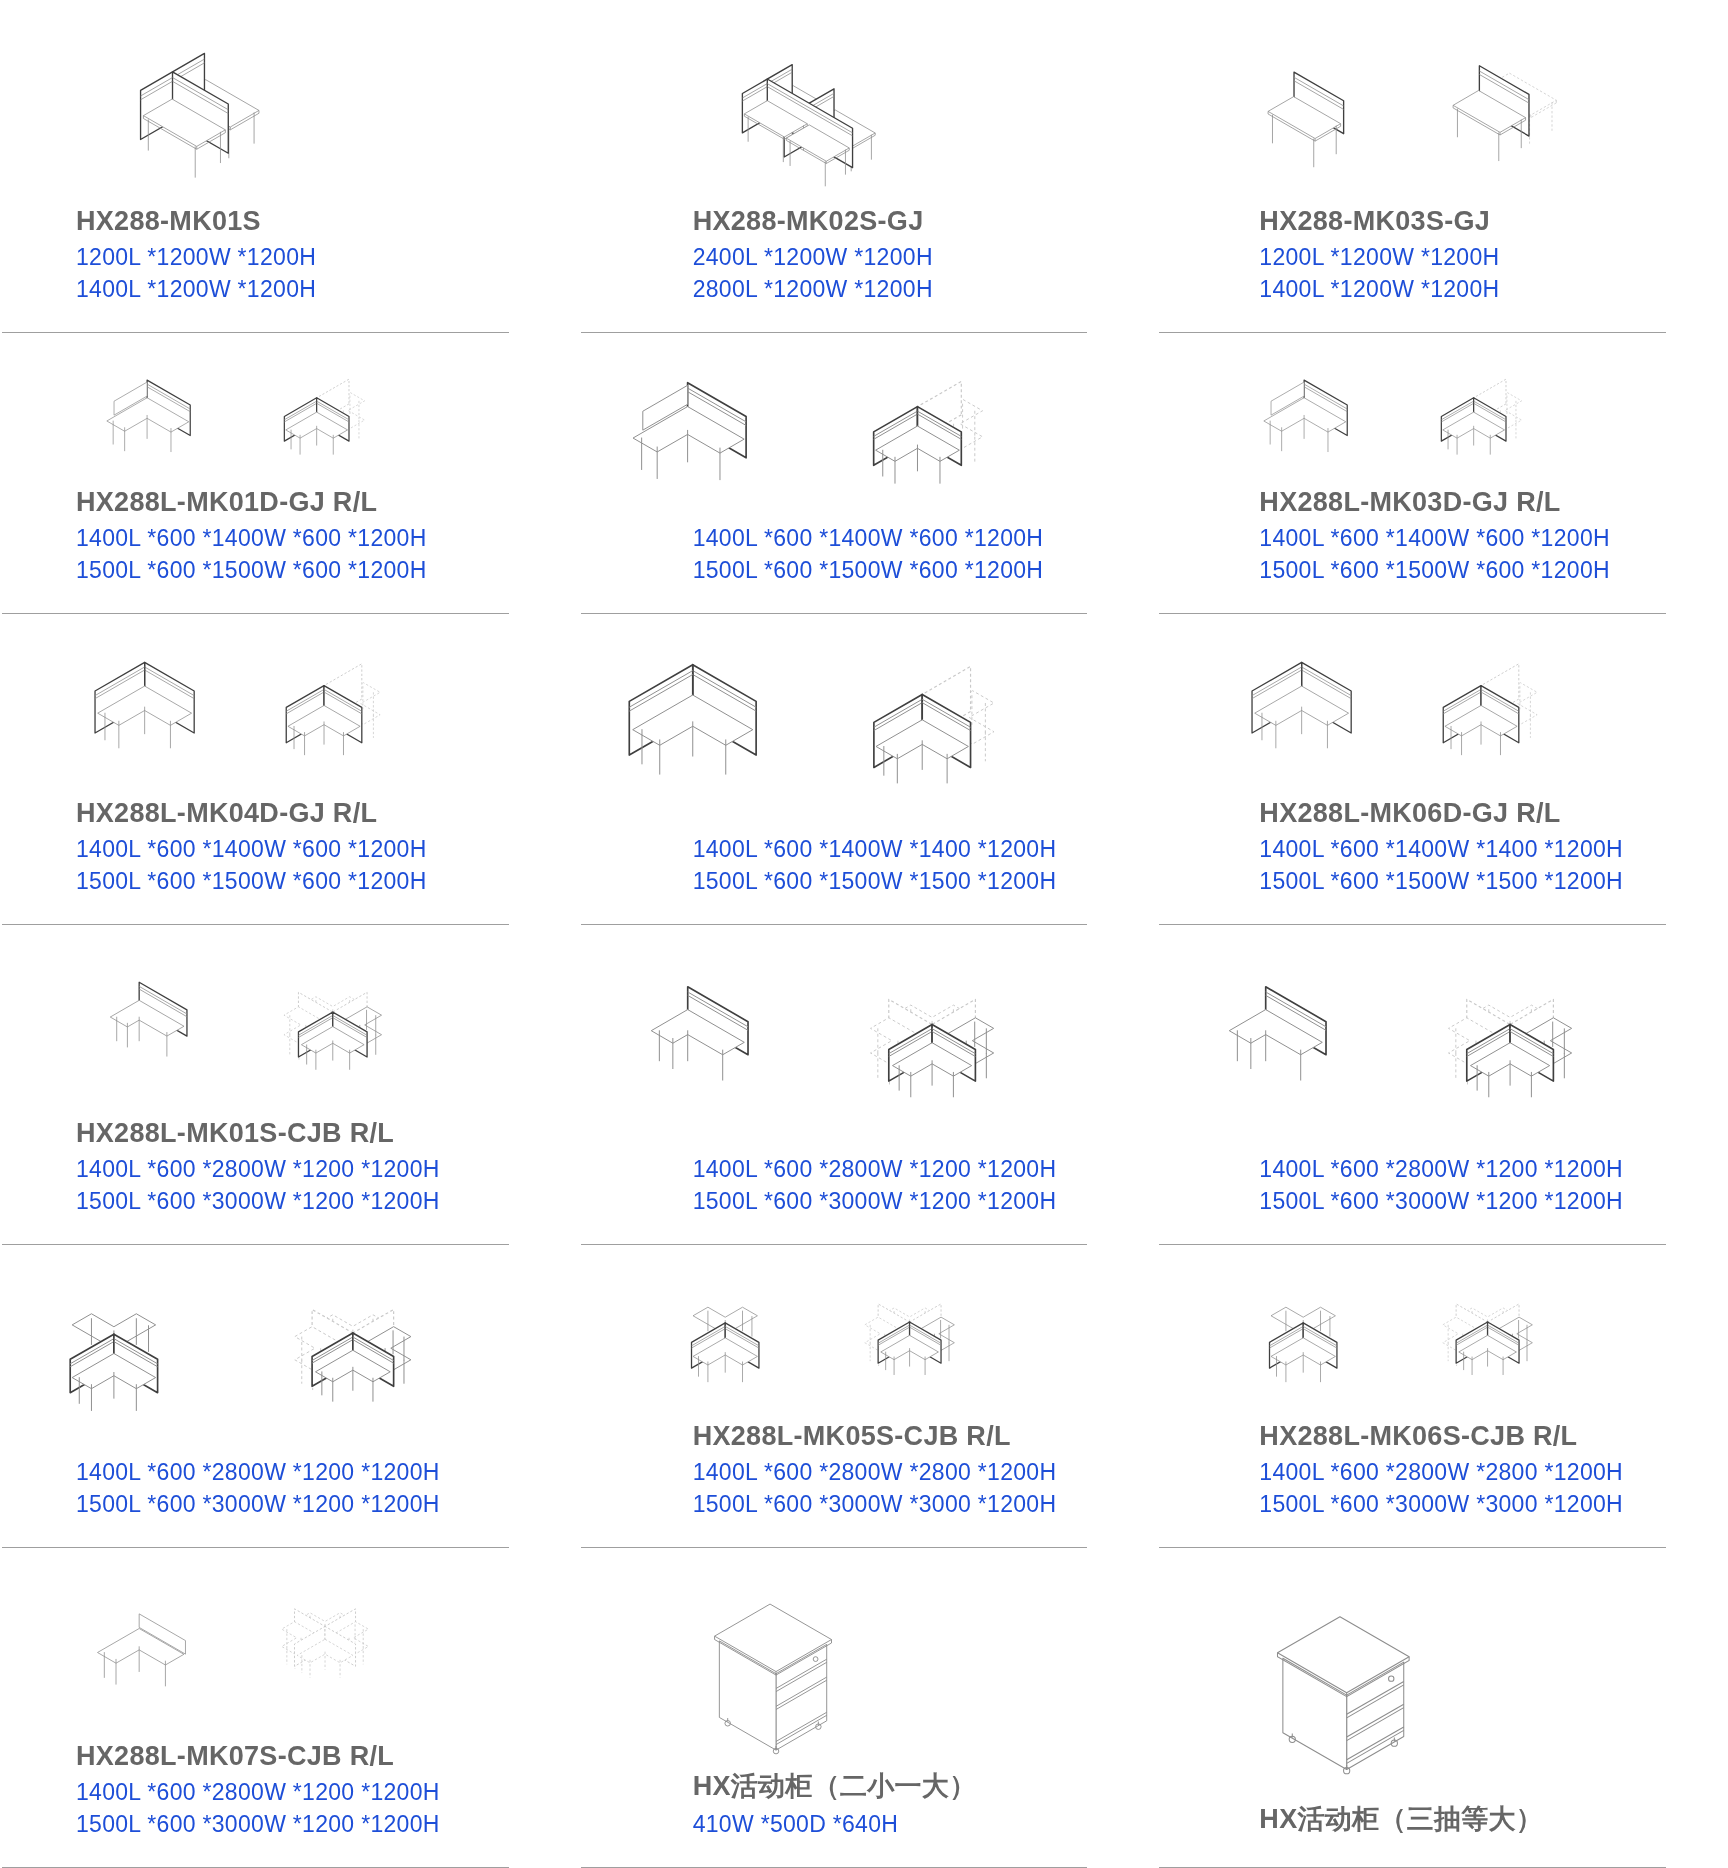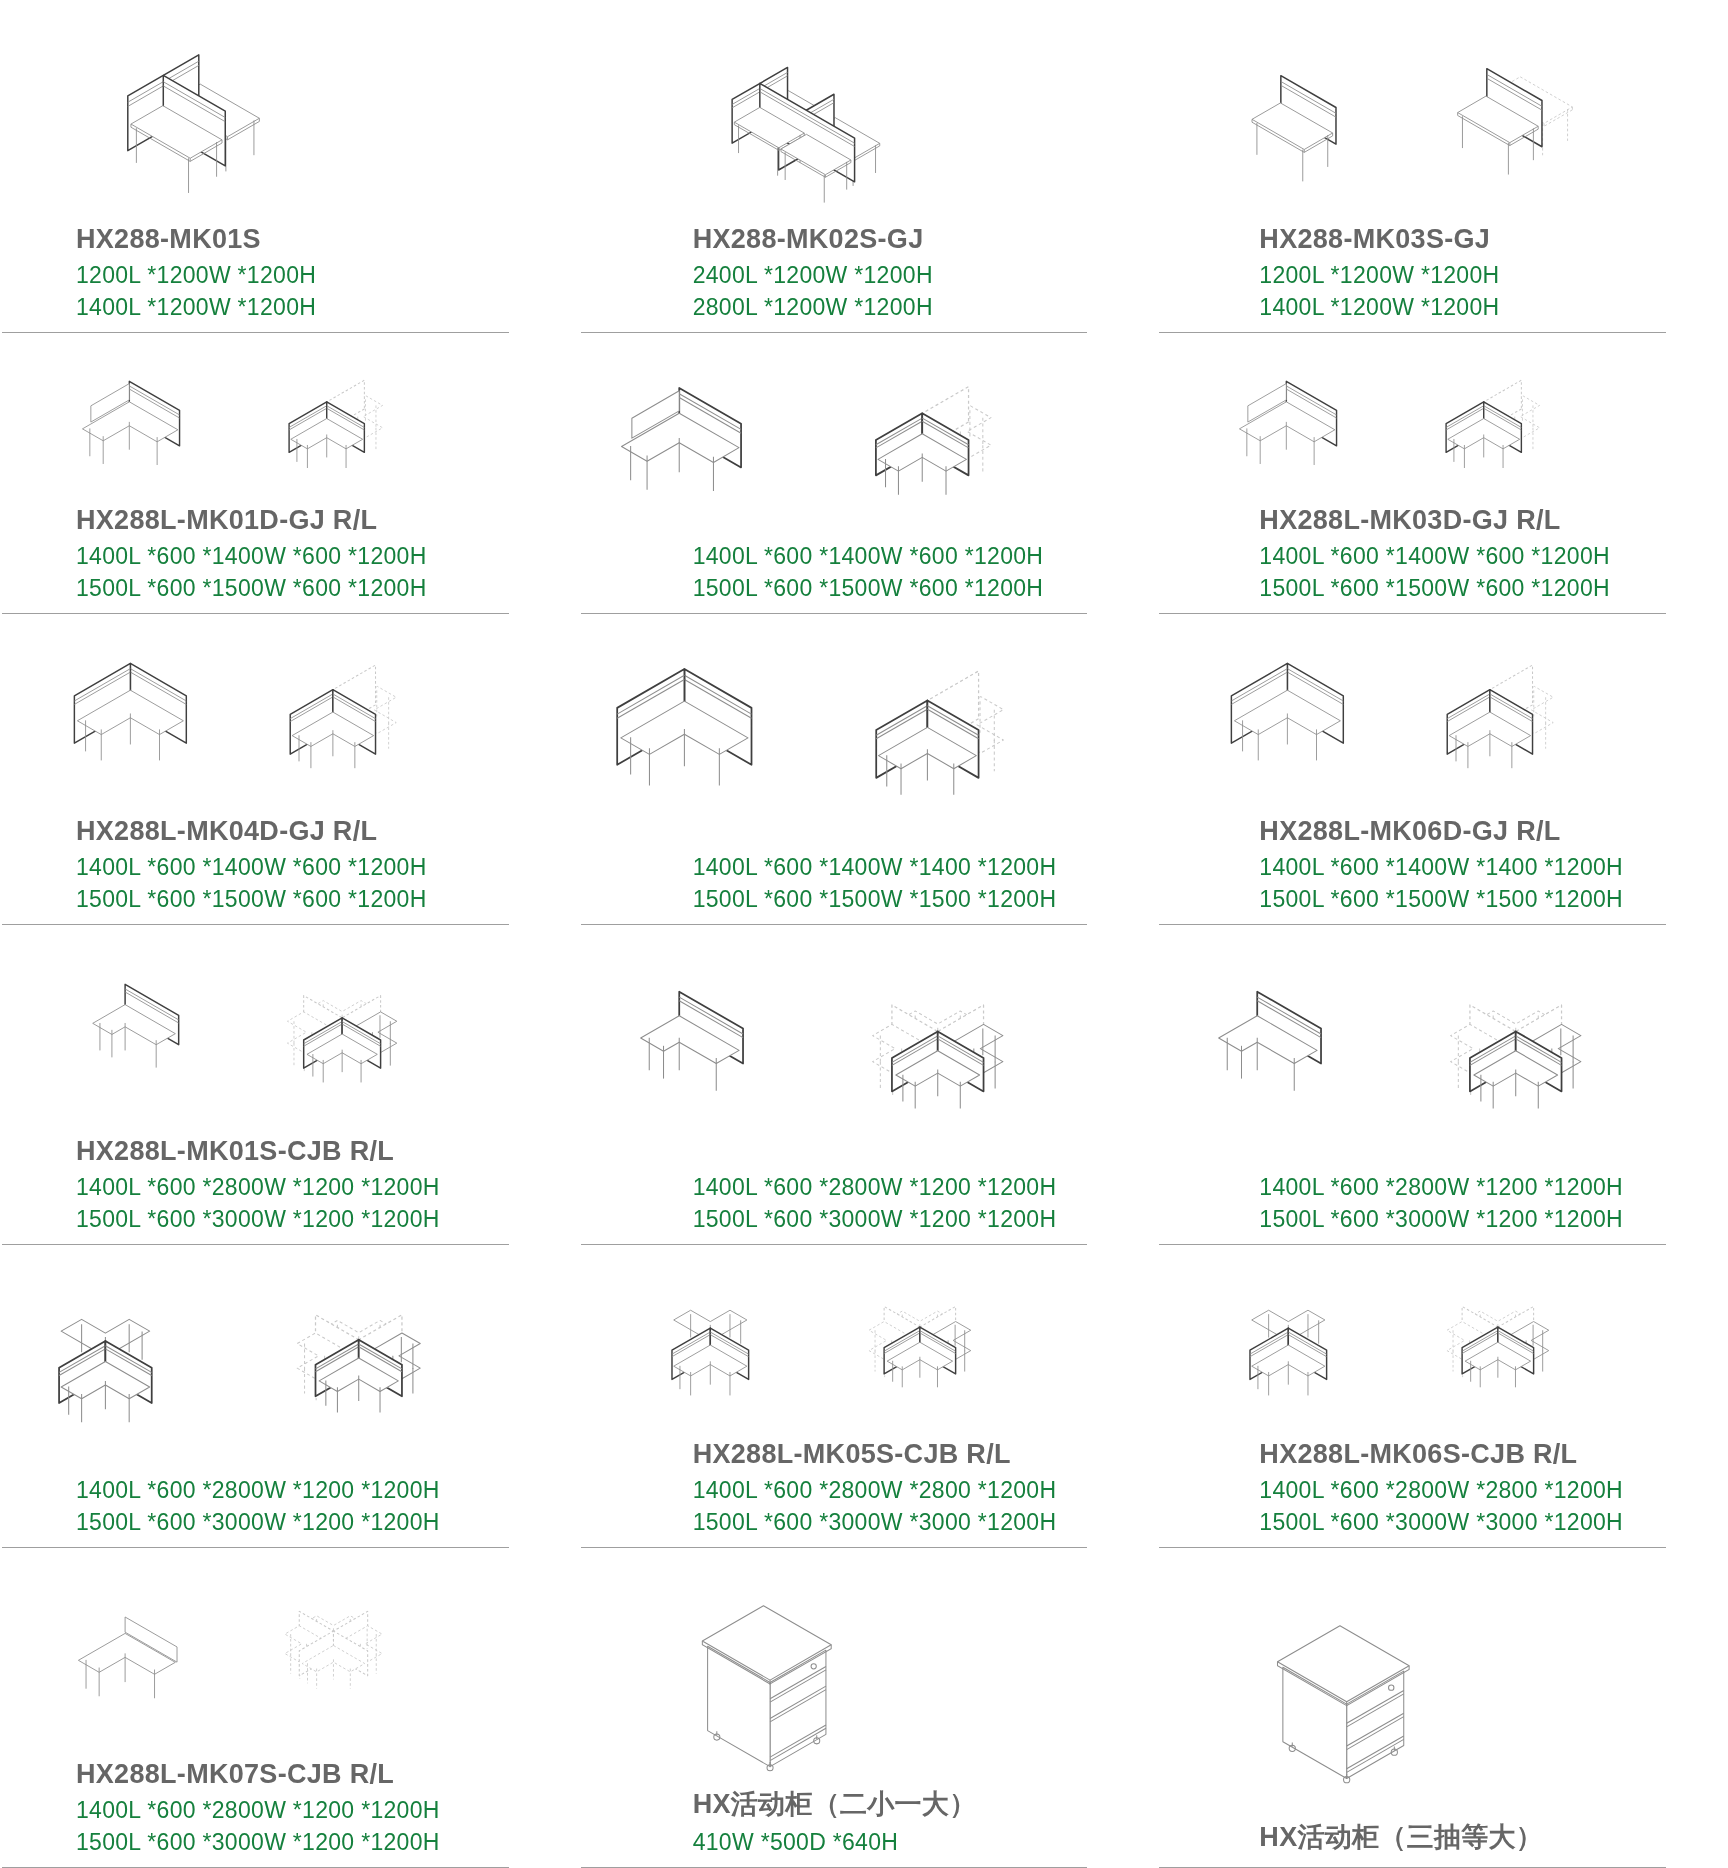--- a/index.html
+++ b/index.html
@@ -2,26 +2,26 @@
 <html><head>
 <meta charset="utf-8">
 <style>
   html,body{margin:0;padding:0;background:#ffffff;}
   body{width:1728px;height:1868px;overflow:hidden;
        font-family:"Liberation Sans","DejaVu Sans",sans-serif;}
   .catalog{display:grid;grid-template-columns:1fr 1fr 1fr;column-gap:72px;
            grid-template-rows:333px 281px 311px 320px 303px 320px;
            padding:0 62px 0 2px;box-sizing:border-box;height:1868px;}
   .cell{border-bottom:1px solid #9f9f9f;display:flex;flex-direction:column;
-        padding-bottom:8px;box-sizing:border-box;min-width:0;margin-top:40px;}
+        padding-bottom:26px;box-sizing:border-box;min-width:0;margin-top:40px;}
   .art{flex:1;min-height:0;}
   svg.scene{width:100%;height:100%;display:block;}
   .model{font-size:27px;font-weight:700;color:#666666;margin:4px 0 4px;
          letter-spacing:.3px;padding-left:var(--pl);}
-  .dims{font-size:23px;color:#15803d;margin:0;line-height:1.42;
+  .dims{font-size:23px;color:#1d4ed8;margin:0;line-height:1.42;
         letter-spacing:.3px;padding-left:var(--pl);}
   .dims:empty{display:none;}
   .c1{--pl:74px}.c2{--pl:112px}.c3{--pl:100px}
   
   .f{fill:#ffffff;stroke:#8d8d8d;stroke-width:1;stroke-linejoin:round;}
   .l{fill:none;stroke:#8d8d8d;stroke-width:1;}
   .p{fill:#ffffff;stroke:#3f3f3f;stroke-width:1.7;stroke-linejoin:round;}
   .g{fill:none;stroke:#c9c9c9;stroke-width:1;stroke-dasharray:3 2.6;}
   .gf{fill:#ffffff;stroke:#c9c9c9;stroke-width:1;stroke-dasharray:3 2.6;stroke-linejoin:round;}
   .gp{fill:#ffffff;stroke:#c9c9c9;stroke-width:1.2;stroke-dasharray:3 2.6;stroke-linejoin:round;}

